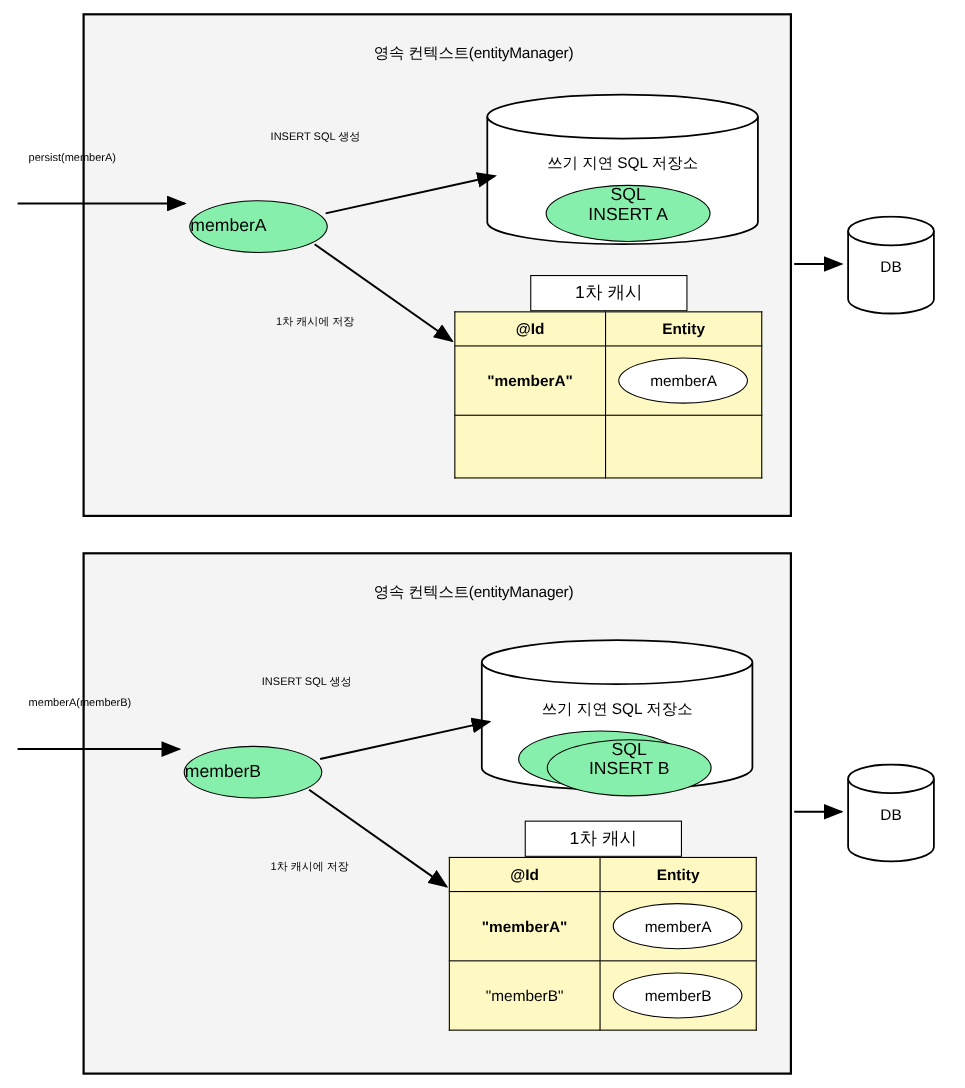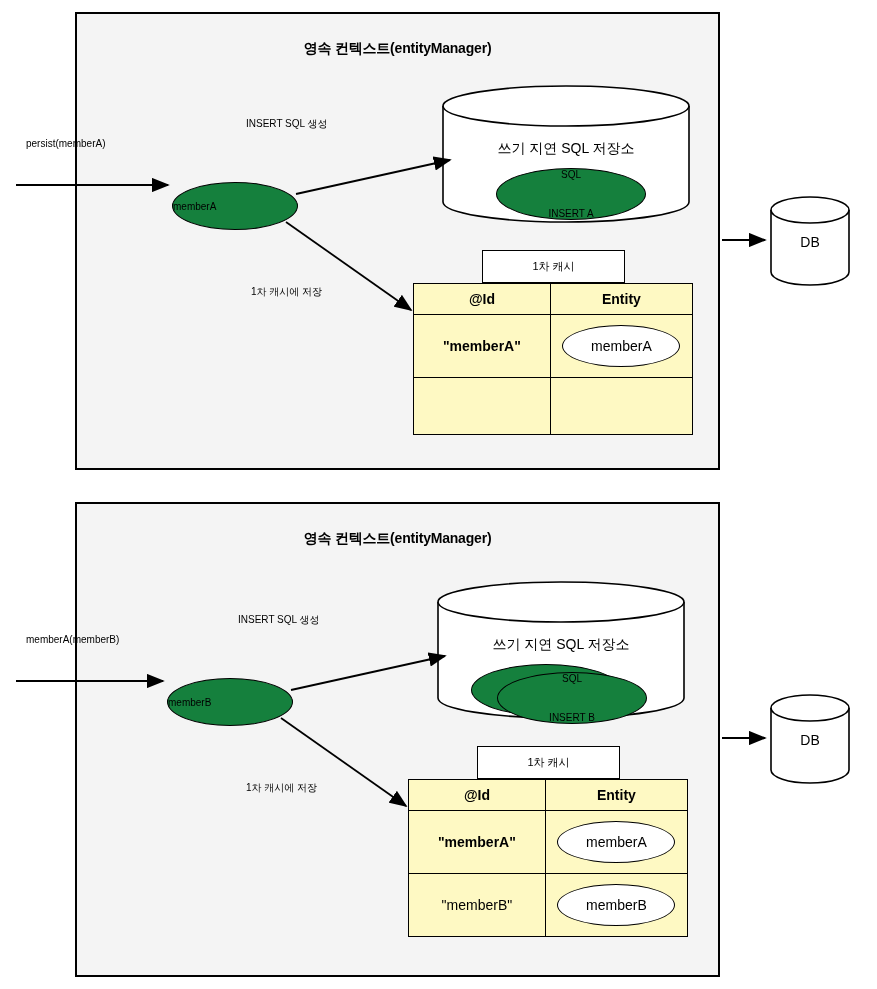--- a/index.html
+++ b/index.html
@@ -26,39 +26,40 @@
     position: absolute;
     background: #f4f4f4;
     border: 2px solid #000000;
     box-sizing: border-box;
   }
   .panel-title {
     position: absolute;
     width: 100%;
     text-align: center;
     font-size: 14px;
-    font-weight: bold;
+    font-weight: normal;
     top: 26px;
     left: 0;
     letter-spacing: -0.2px;
+    padding-left: 33px;
   }
   .label {
     position: absolute;
     font-size: 10px;
     white-space: nowrap;
   }
   .ellipse {
     position: absolute;
     border: 1.6px solid #000000;
     border-radius: 50%;
-    background: #15803d;
+    background: #86efac;
     display: flex;
     align-items: center;
-    justify-content: space-between;
-    font-size: 10px;
+    justify-content: flex-start;
+    font-size: 16px;
     box-sizing: border-box;
   }
   .cyl {
     position: absolute;
   }
   .cyl svg {
     display: block;
   }
   .cyl-text {
     position: absolute;
@@ -68,21 +69,21 @@
     white-space: nowrap;
   }
   .cache-tab {
     position: absolute;
     border: 1.6px solid #000000;
     background: #ffffff;
     box-sizing: border-box;
     display: flex;
     align-items: center;
     justify-content: center;
-    font-size: 11px;
+    font-size: 16px;
   }
   .grid {
     position: absolute;
     border-collapse: collapse;
     background: #fef9c3;
   }
   .grid td {
     border: 1.6px solid #000000;
     padding: 0;
     text-align: center;

